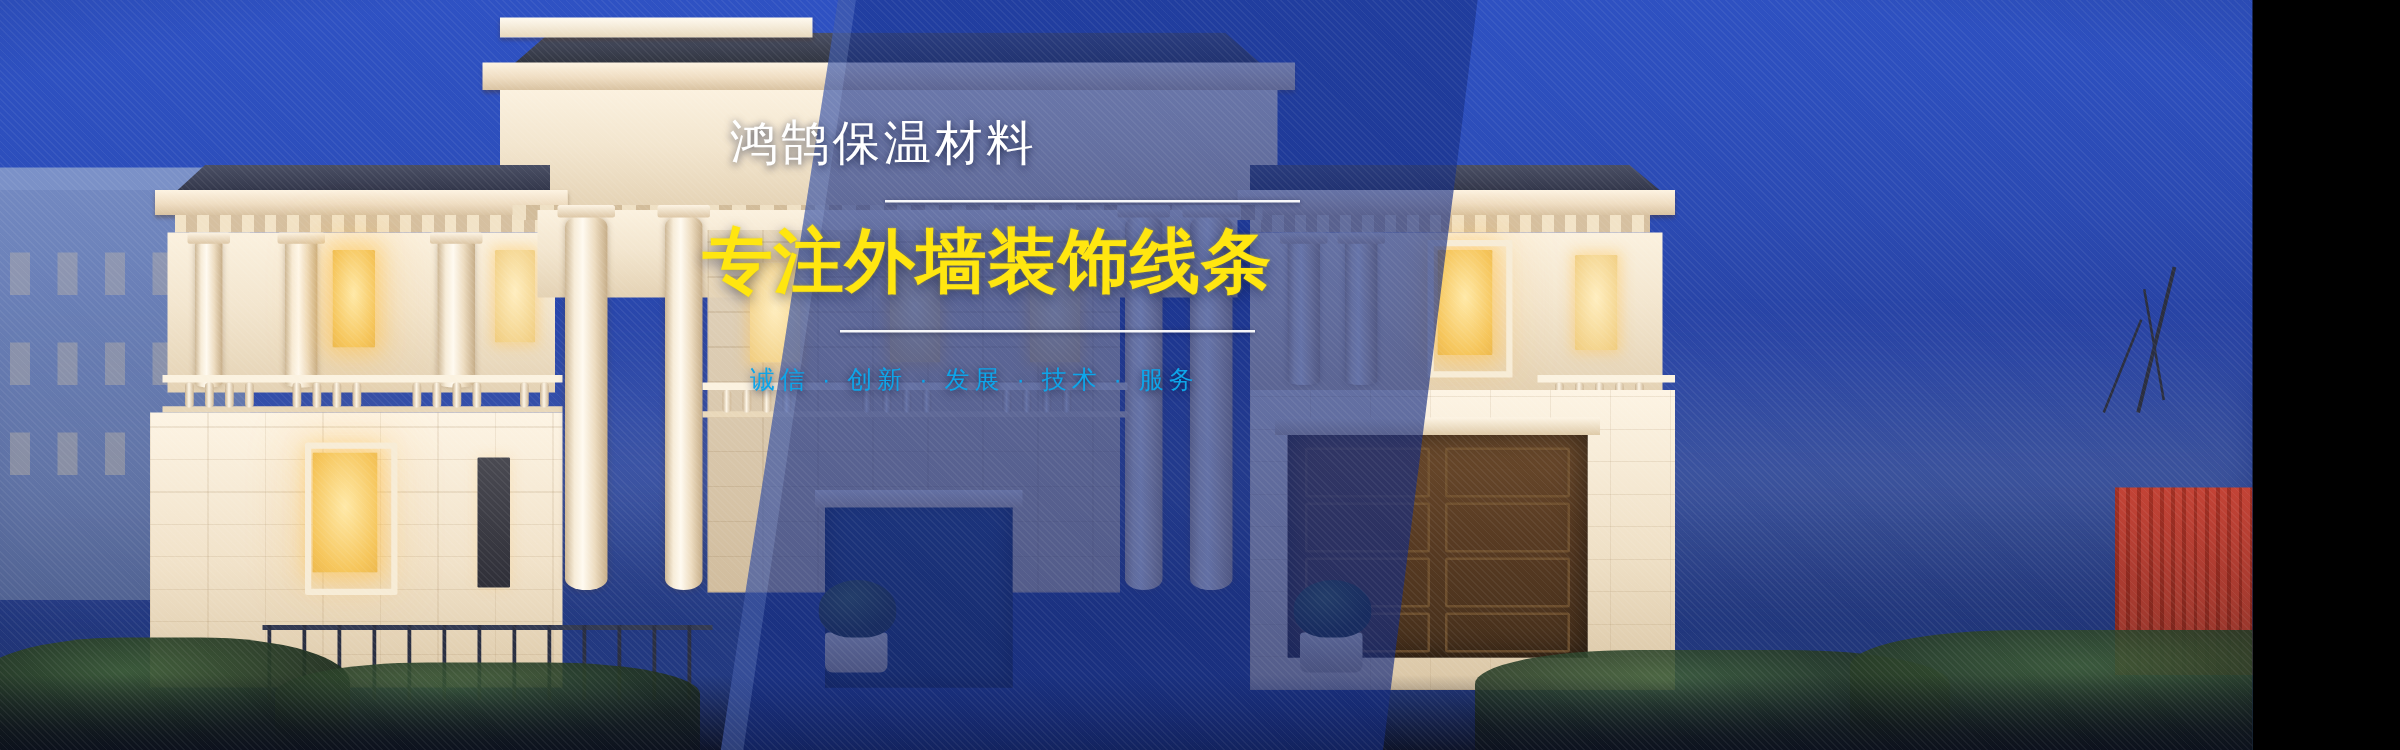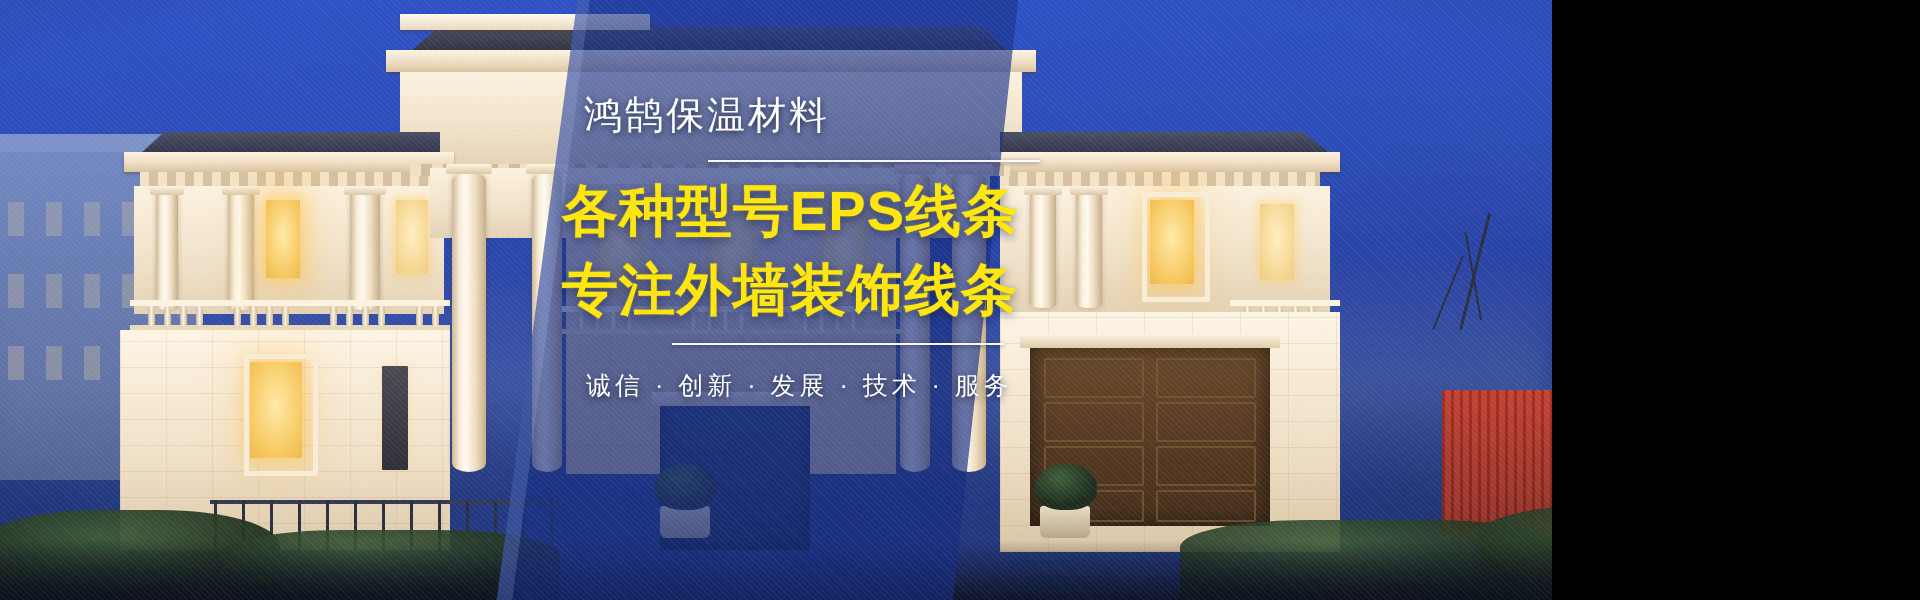--- a/index.html
+++ b/index.html
@@ -1,17 +1,17 @@
 <!DOCTYPE html>
 <html><head>
 <meta charset="utf-8">
 <style>
   html,body{margin:0;padding:0;background:#000;}
   .stage{
-    position:relative;width:1552px;height:600px;overflow:hidden;
+    position:relative;width:1802px;height:600px;overflow:hidden;
     font-family:"Liberation Sans","DejaVu Sans",sans-serif;
     background:#1b2f6e;
   }
 
   
   .sky{position:absolute;inset:0;
     background:
       radial-gradient(120% 80% at 50% 110%, rgba(40,70,160,.55) 0%, rgba(18,36,96,0) 60%),
       linear-gradient(178deg,#2f52c4 0%,#2d4fbd 18%,#2b4ab2 34%,#27419f 52%,#23387f 72%,#1d2f66 100%);
   }
@@ -118,22 +118,22 @@
 
   .headline{
     color:#ffe610;font-size:56px;font-weight:700;letter-spacing:1px;
     line-height:1.10;margin:18px 0 0 0;white-space:nowrap;
     text-shadow:0 3px 10px rgba(10,20,70,.55), 0 0 2px rgba(255,230,16,.6);
   }
   .headline.l1{margin-left:6px;}
   .headline.l2{margin-left:6px;font-family:Liberation Serif, serif;}
 
   .tagline{
-    color:#ffffff;font-size:25px;letter-spacing:4px;font-weight:400;
-    margin:24px 0 0 30px;white-space:nowrap;
+    color:#0ea5e9;font-size:20px;letter-spacing:4px;font-weight:400;
+    margin:24px 0 0 44px;white-space:nowrap;
     text-shadow:0 2px 7px rgba(0,10,40,.7);
   }
 </style>
 </head>
 <body>
 
 <div class="stage">
 
   <div class="sky"></div>
   <div class="sky-haze"></div>
@@ -339,21 +339,20 @@
   <div class="overlay-edge"></div>
 
   <div class="hatch"></div>
   <div class="vignette"></div>
 
   <div class="copy">
     <div class="company">鸿鹄保温材料</div>
 
     <div class="rule"></div>
 
-    <div class="headline l1">各种型号EPS线条</div>
 
     <div class="headline l2">专注外墙装饰线条</div>
 
     <div class="rule bottom"></div>
 
     <div class="tagline">诚信 · 创新 · 发展 · 技术 · 服务</div>
   </div>
 
 </div>
 

